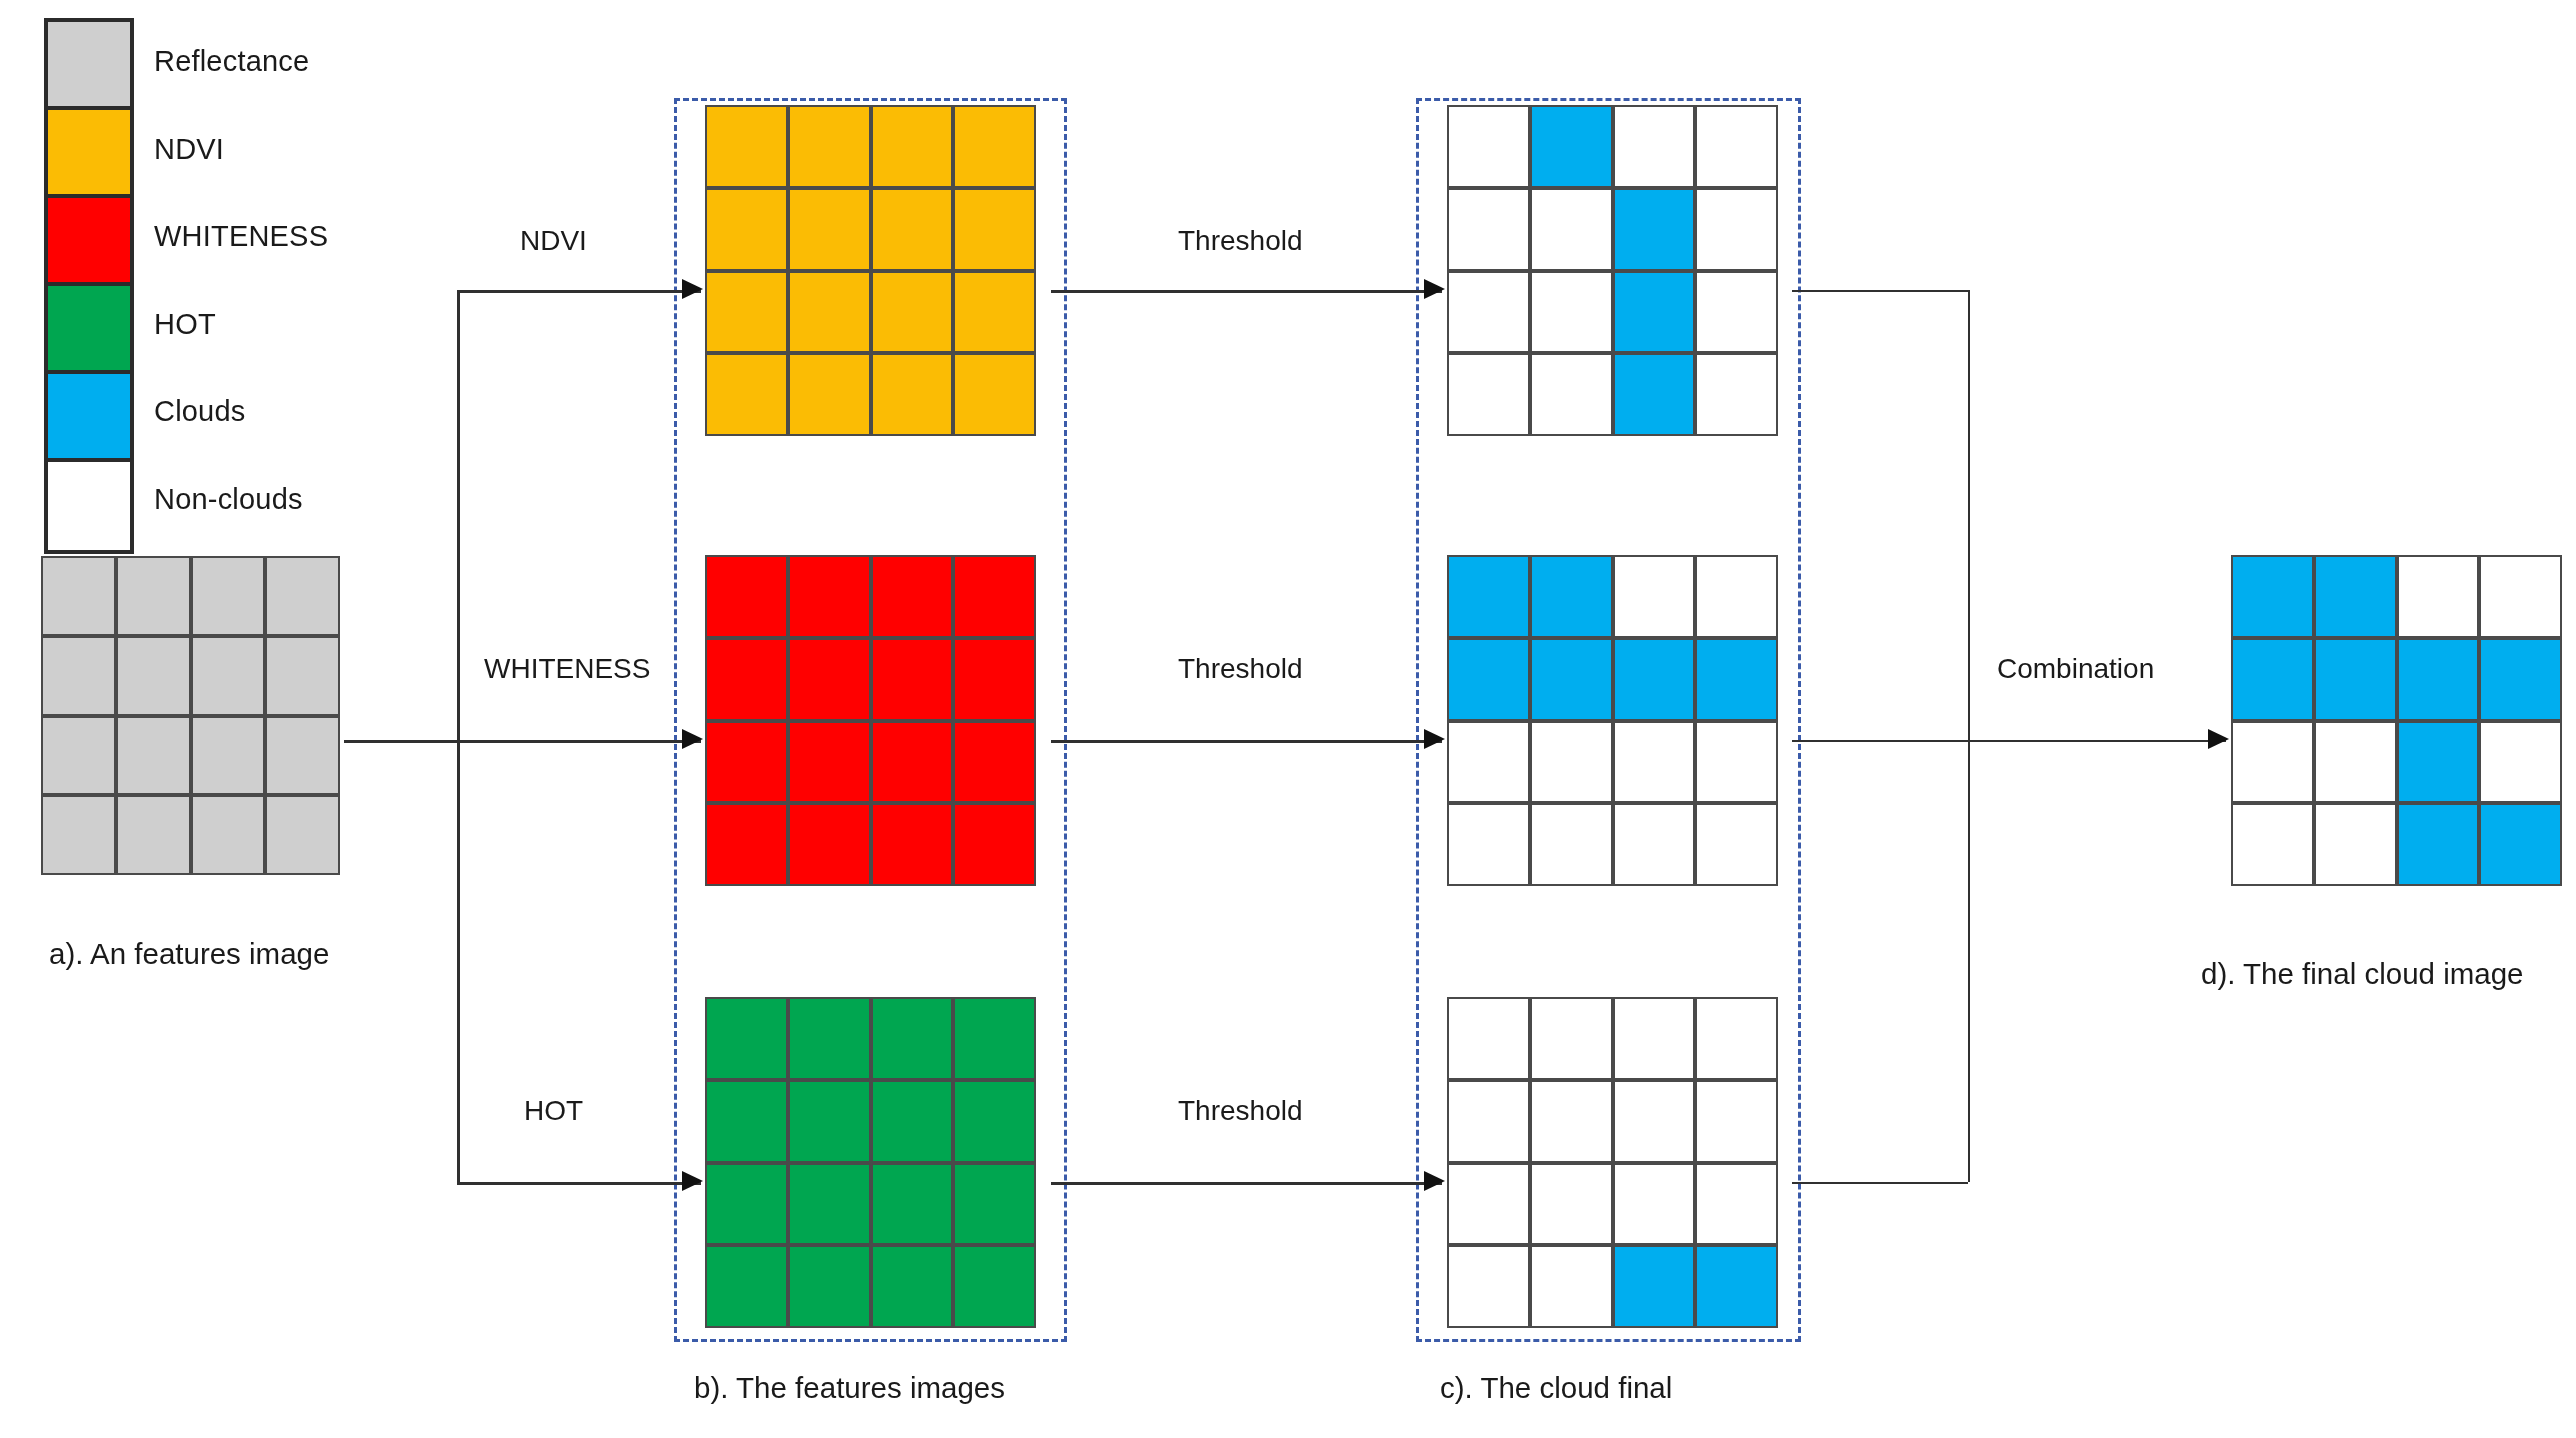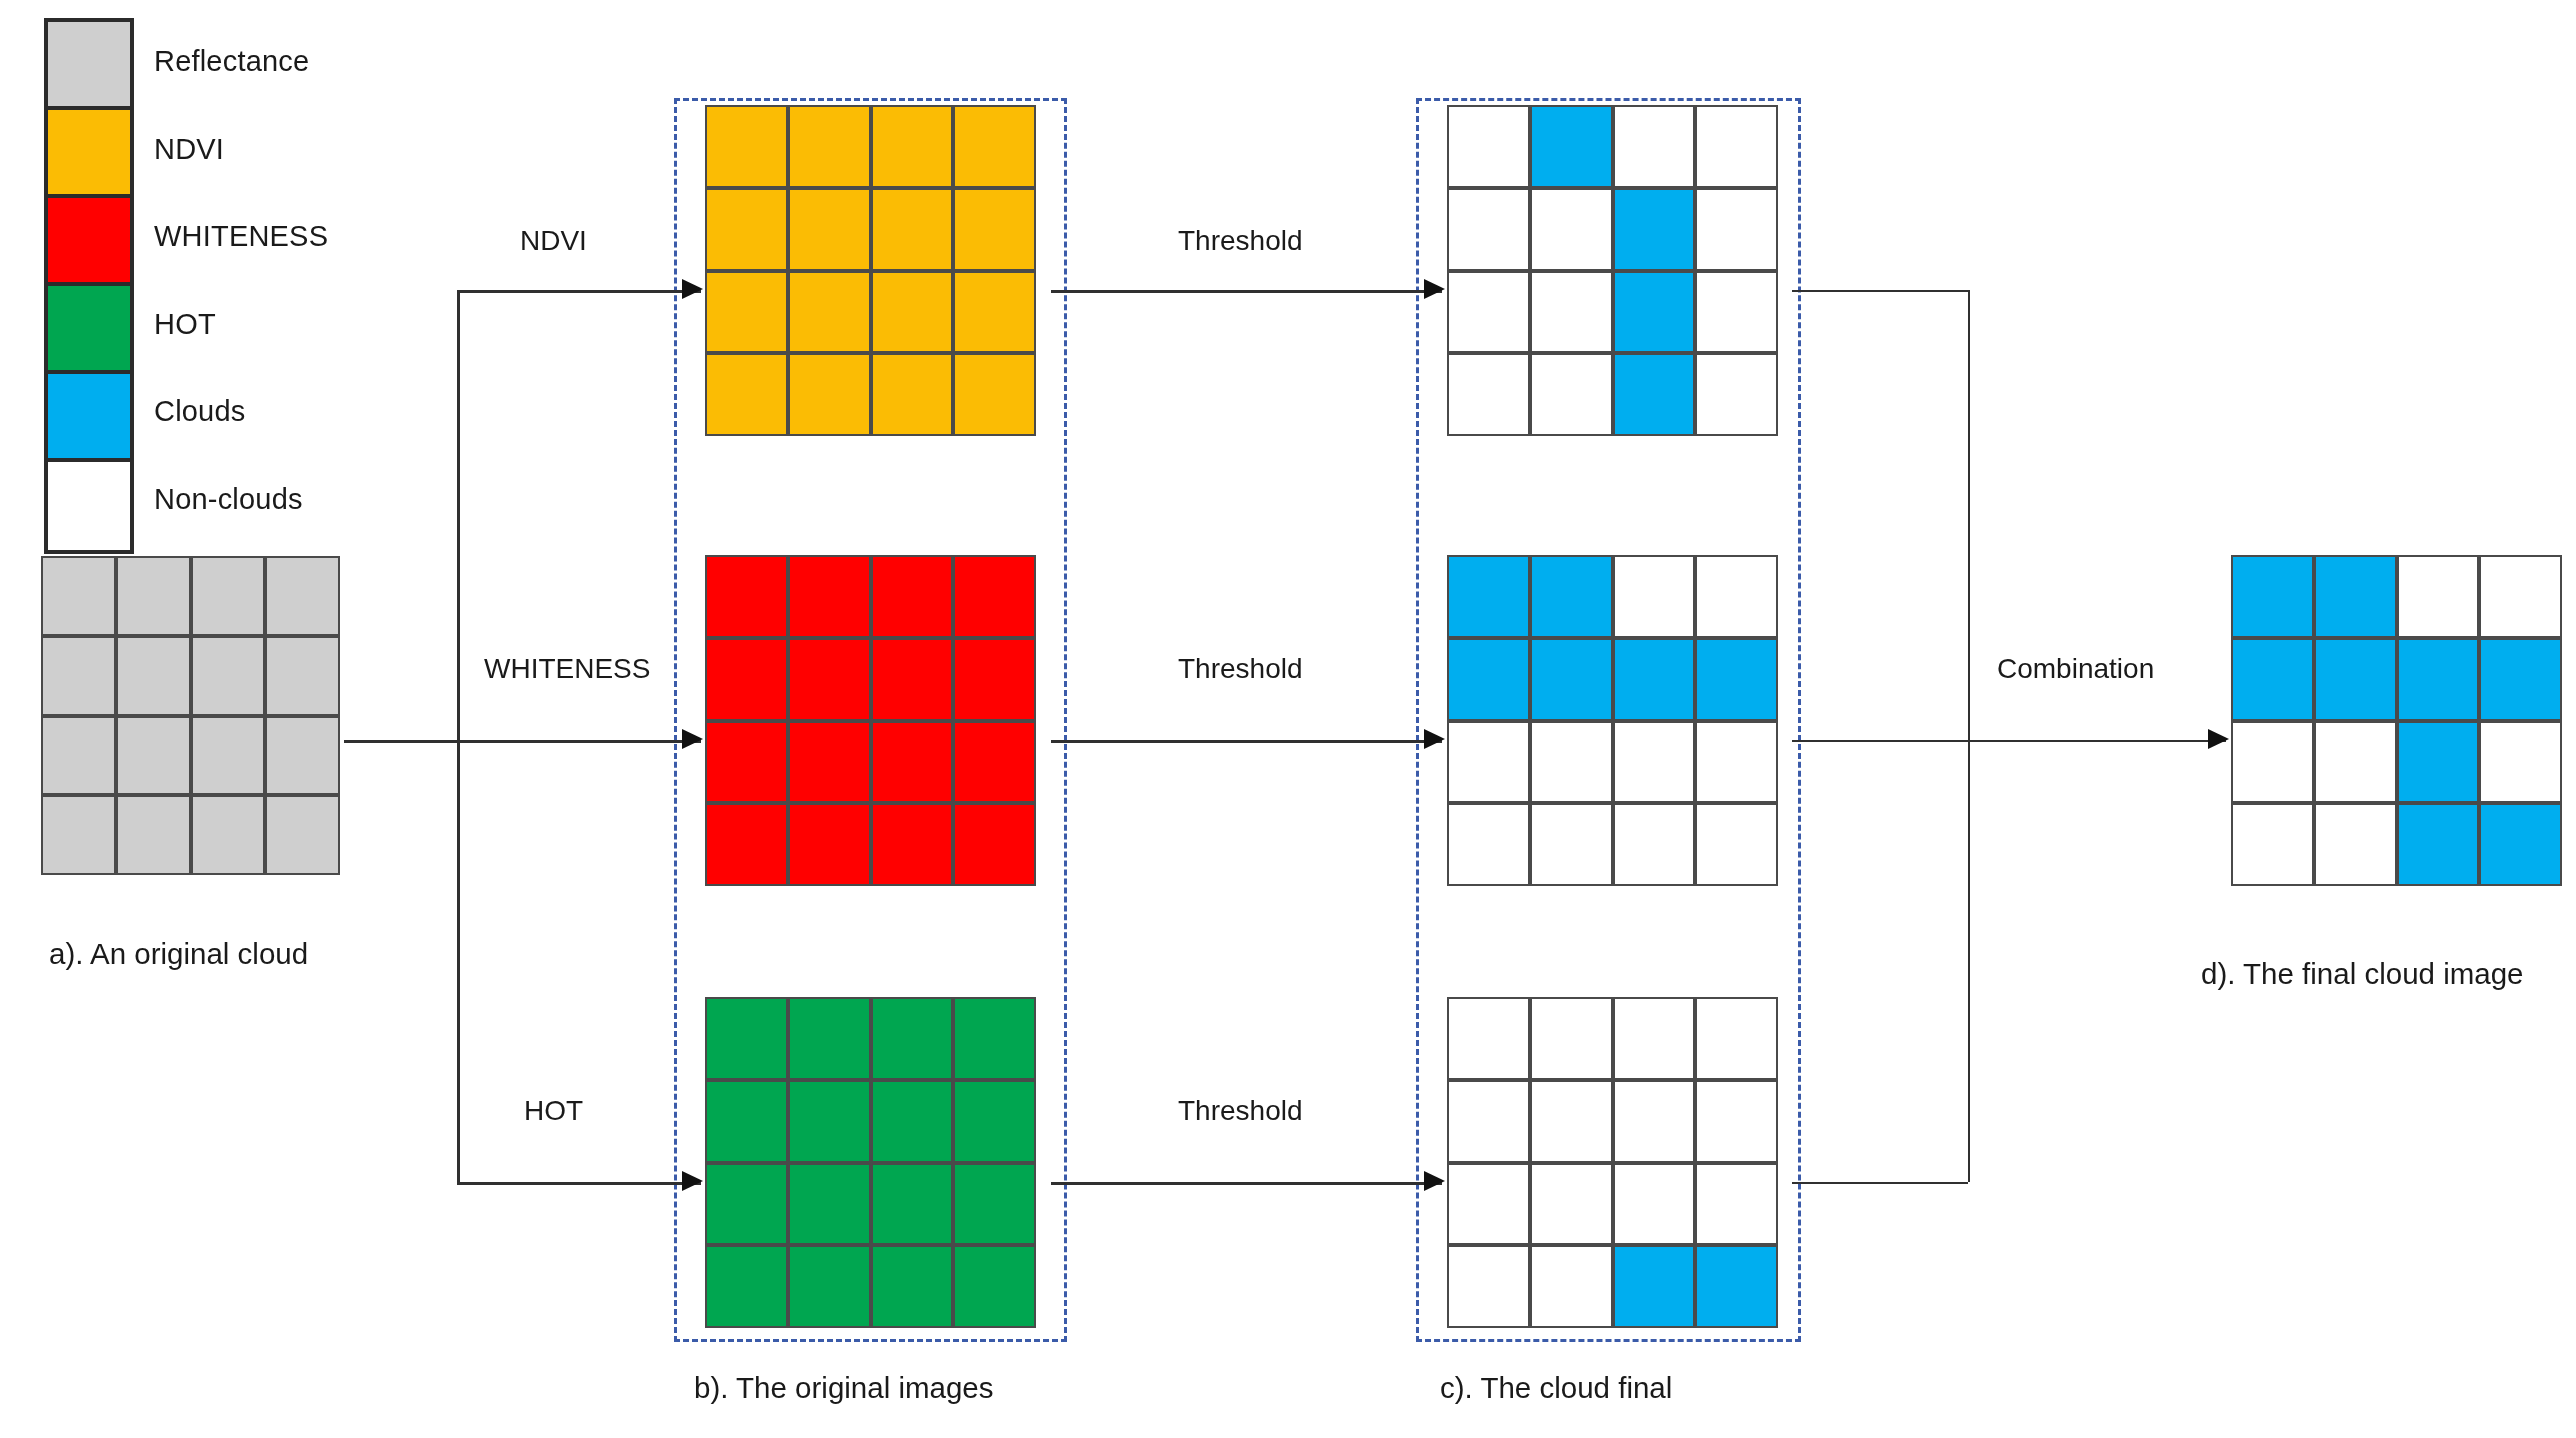--- a/index.html
+++ b/index.html
@@ -182,22 +182,22 @@
       <div class="cell" style="background: rgb(255, 255, 255);"></div>
       <div class="cell" style="background: rgb(0, 174, 239);"></div>
       <div class="cell" style="background: rgb(255, 255, 255);"></div>
       <div class="cell" style="background: rgb(255, 255, 255);"></div>
       <div class="cell" style="background: rgb(255, 255, 255);"></div>
       <div class="cell" style="background: rgb(0, 174, 239);"></div>
       <div class="cell" style="background: rgb(0, 174, 239);"></div>
     </div>
   </div>
 
-<div class="caption" style="left:49px;top:939px;">a). An original cloud</div>
-<div class="caption" style="left:694px;top:1373px;">b). The original images</div>
+<div class="caption" style="left:49px;top:939px;">a). An features image</div>
+<div class="caption" style="left:694px;top:1373px;">b). The features images</div>
 <div class="caption" style="left:1440px;top:1373px;">c). The cloud final</div>
 <div class="caption" style="left:2201px;top:959px;">d). The final cloud image</div>
 
 <div class="edge-label" style="left:520px;top:227px;">NDVI</div>
 <div class="edge-label" style="left:484px;top:655px;">WHITENESS</div>
 <div class="edge-label" style="left:524px;top:1097px;">HOT</div>
 
 <div class="edge-label" style="left:1178px;top:227px;">Threshold</div>
 <div class="edge-label" style="left:1178px;top:655px;">Threshold</div>
 <div class="edge-label" style="left:1178px;top:1097px;">Threshold</div>

